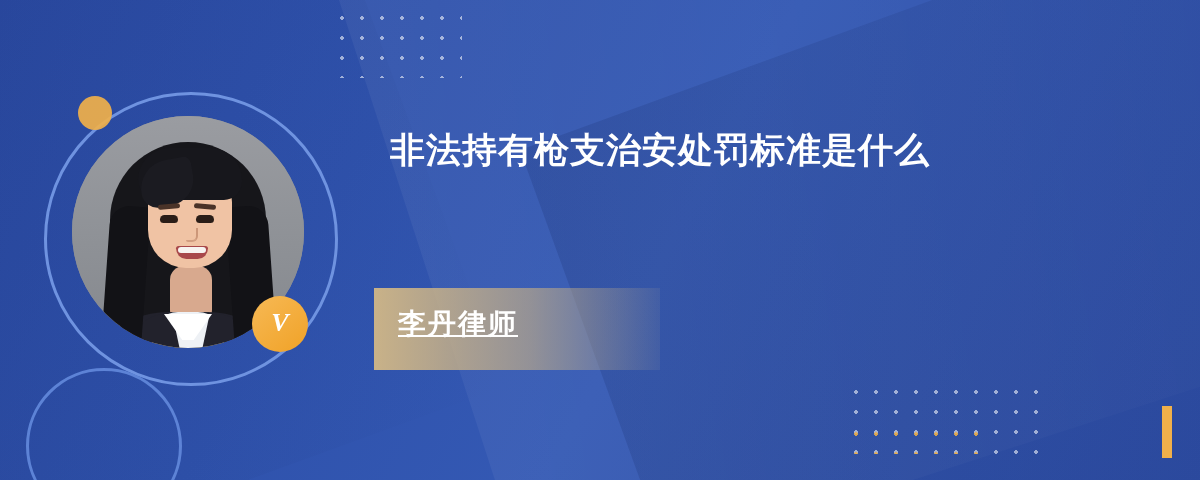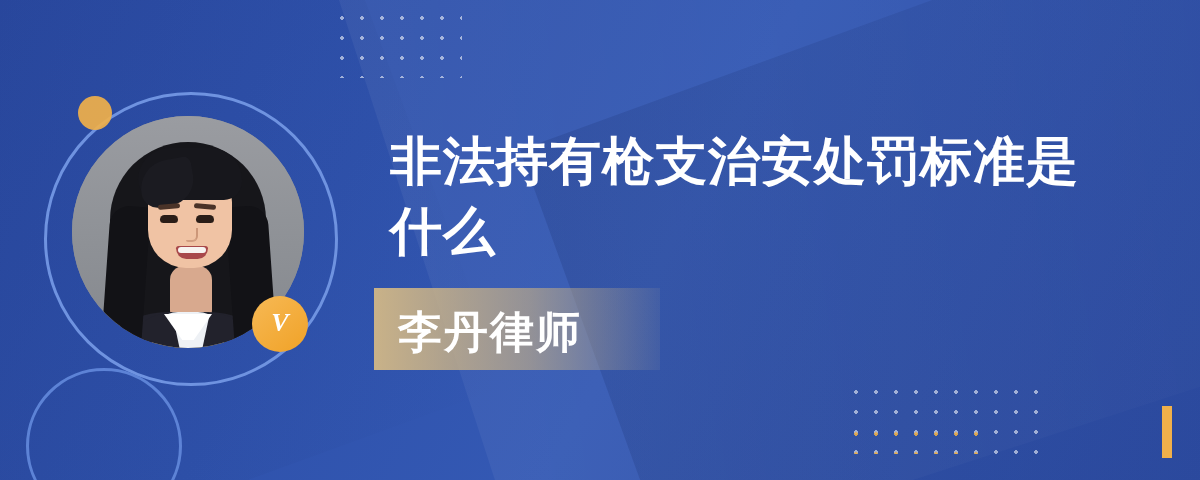--- a/index.html
+++ b/index.html
@@ -306,45 +306,46 @@
     margin-top: -2px;
   }
 
   
   #title {
     position: absolute;
     left: 390px;
     top: 126px;
     width: 740px;
     color: #ffffff;
-    font-size: 52px;
+    font-size: 35px;
     font-weight: 700;
     line-height: 1.35;
     letter-spacing: 1px;
     white-space: pre-wrap;
   }
 
   
   #author-plate {
     position: absolute;
     left: 374px;
     top: 288px;
     width: 286px;
     height: 82px;
     background: linear-gradient(90deg, rgba(214,186,133,0.92) 0%, rgba(200,176,132,0.62) 55%, rgba(170,160,150,0.12) 100%);
   }
   #author-name {
     position: absolute;
     left: 398px;
     top: 310px;
     color: #ffffff;
-    font-size: 44px;
+    font-size: 28px;
     font-weight: 700;
     letter-spacing: 2px;
     line-height: 1;
+    text-decoration: underline;
   }
 
   
   #gold-bar {
     position: absolute;
     right: 28px;
     top: 406px;
     width: 10px;
     height: 52px;
     background: #f0b04a;

